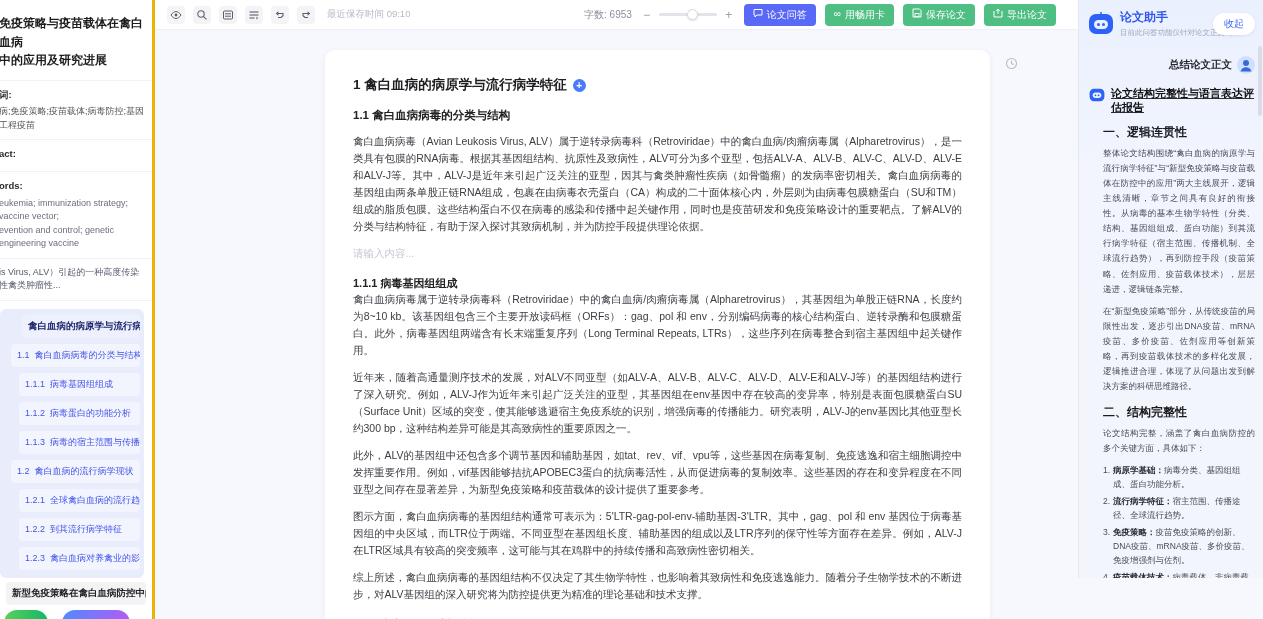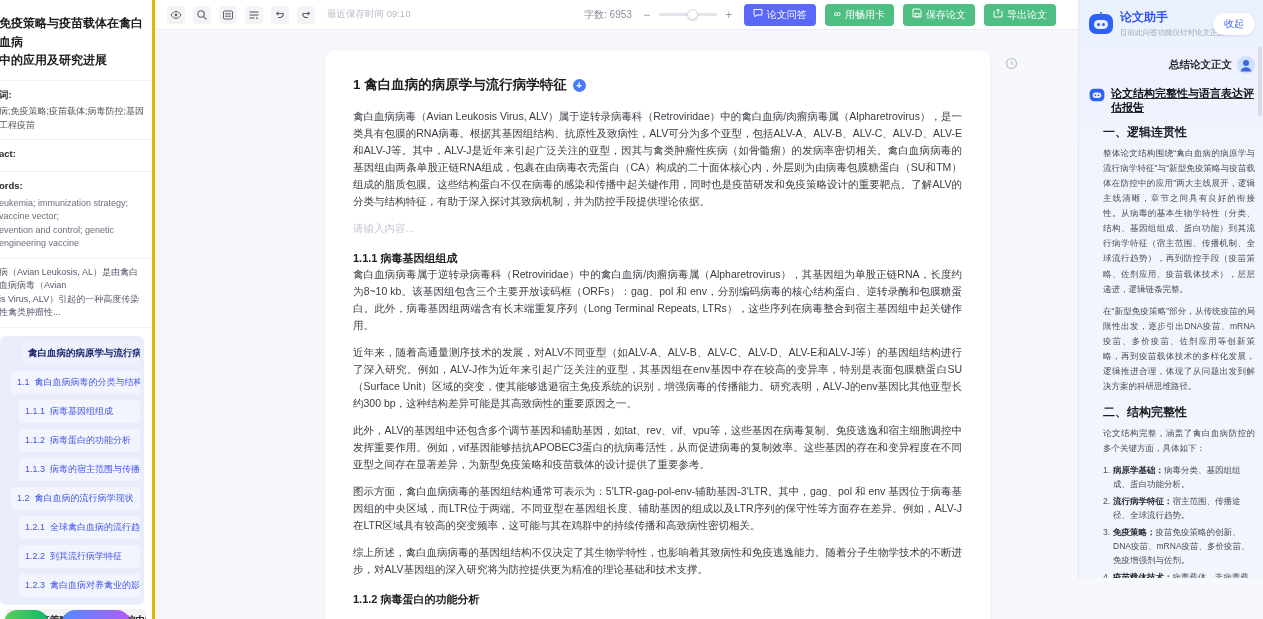--- a/index.html
+++ b/index.html
@@ -94,21 +94,20 @@
   </div>
   <div class="sb-row">
     <div class="sb-label">act:</div>
   </div>
   <div class="sb-row">
     <div class="sb-label">ords:</div>
     <div class="sb-en">eukemia; immunization strategy; vaccine vector;</div>
     <div class="sb-en">evention and control; genetic engineering vaccine</div>
   </div>
   <div class="sb-row sb-abstract">
-    <div>病（Avian Leukosis, AL）是由禽白血病病毒（Avian</div>
     <div>is Virus, ALV）引起的一种高度传染性禽类肿瘤性...</div>
   </div>
 
   <div class="outline">
     <div class="ol-group1">
       <div class="chip hd1">
         <span>禽白血病的病原学与流行病学特征</span>
       </div>
       <div class="chip l2">
           <span class="num">1.1</span>
@@ -244,20 +243,21 @@
     </button>
   </div>
 </div>
 
 <div class="doc-area">
   <div class="page">
     <h1>
       <span>1 禽白血病的病原学与流行病学特征</span>
       <span class="add-ic">+</span>
     </h1>
+    <h2>1.1 禽白血病病毒的分类与结构</h2>
     <p>禽白血病病毒（Avian Leukosis Virus, ALV）属于逆转录病毒科（Retroviridae）中的禽白血病/肉瘤病毒属（Alpharetrovirus），是一类具有包膜的RNA病毒。根据其基因组结构、抗原性及致病性，ALV可分为多个亚型，包括ALV-A、ALV-B、ALV-C、ALV-D、ALV-E和ALV-J等。其中，ALV-J是近年来引起广泛关注的亚型，因其与禽类肿瘤性疾病（如骨髓瘤）的发病率密切相关。禽白血病病毒的基因组由两条单股正链RNA组成，包裹在由病毒衣壳蛋白（CA）构成的二十面体核心内，外层则为由病毒包膜糖蛋白（SU和TM）组成的脂质包膜。这些结构蛋白不仅在病毒的感染和传播中起关键作用，同时也是疫苗研发和免疫策略设计的重要靶点。了解ALV的分类与结构特征，有助于深入探讨其致病机制，并为防控手段提供理论依据。</p>
     <p class="placeholder">请输入内容...</p>
 
     <h3>1.1.1 病毒基因组组成</h3>
     <p>禽白血病病毒属于逆转录病毒科（Retroviridae）中的禽白血病/肉瘤病毒属（Alpharetrovirus），其基因组为单股正链RNA，长度约为8~10 kb。该基因组包含三个主要开放读码框（ORFs）：gag、pol 和 env，分别编码病毒的核心结构蛋白、逆转录酶和包膜糖蛋白。此外，病毒基因组两端含有长末端重复序列（Long Terminal Repeats, LTRs），这些序列在病毒整合到宿主基因组中起关键作用。</p>
     <p>近年来，随着高通量测序技术的发展，对ALV不同亚型（如ALV-A、ALV-B、ALV-C、ALV-D、ALV-E和ALV-J等）的基因组结构进行了深入研究。例如，ALV-J作为近年来引起广泛关注的亚型，其基因组在env基因中存在较高的变异率，特别是表面包膜糖蛋白SU（Surface Unit）区域的突变，使其能够逃避宿主免疫系统的识别，增强病毒的传播能力。研究表明，ALV-J的env基因比其他亚型长约300 bp，这种结构差异可能是其高致病性的重要原因之一。</p>
     <p>此外，ALV的基因组中还包含多个调节基因和辅助基因，如tat、rev、vif、vpu等，这些基因在病毒复制、免疫逃逸和宿主细胞调控中发挥重要作用。例如，vif基因能够拮抗APOBEC3蛋白的抗病毒活性，从而促进病毒的复制效率。这些基因的存在和变异程度在不同亚型之间存在显著差异，为新型免疫策略和疫苗载体的设计提供了重要参考。</p>
     <p>图示方面，禽白血病病毒的基因组结构通常可表示为：5'LTR-gag-pol-env-辅助基因-3'LTR。其中，gag、pol 和 env 基因位于病毒基因组的中央区域，而LTR位于两端。不同亚型在基因组长度、辅助基因的组成以及LTR序列的保守性等方面存在差异。例如，ALV-J在LTR区域具有较高的突变频率，这可能与其在鸡群中的持续传播和高致病性密切相关。</p>
     <p>综上所述，禽白血病病毒的基因组结构不仅决定了其生物学特性，也影响着其致病性和免疫逃逸能力。随着分子生物学技术的不断进步，对ALV基因组的深入研究将为防控提供更为精准的理论基础和技术支撑。</p>
 

